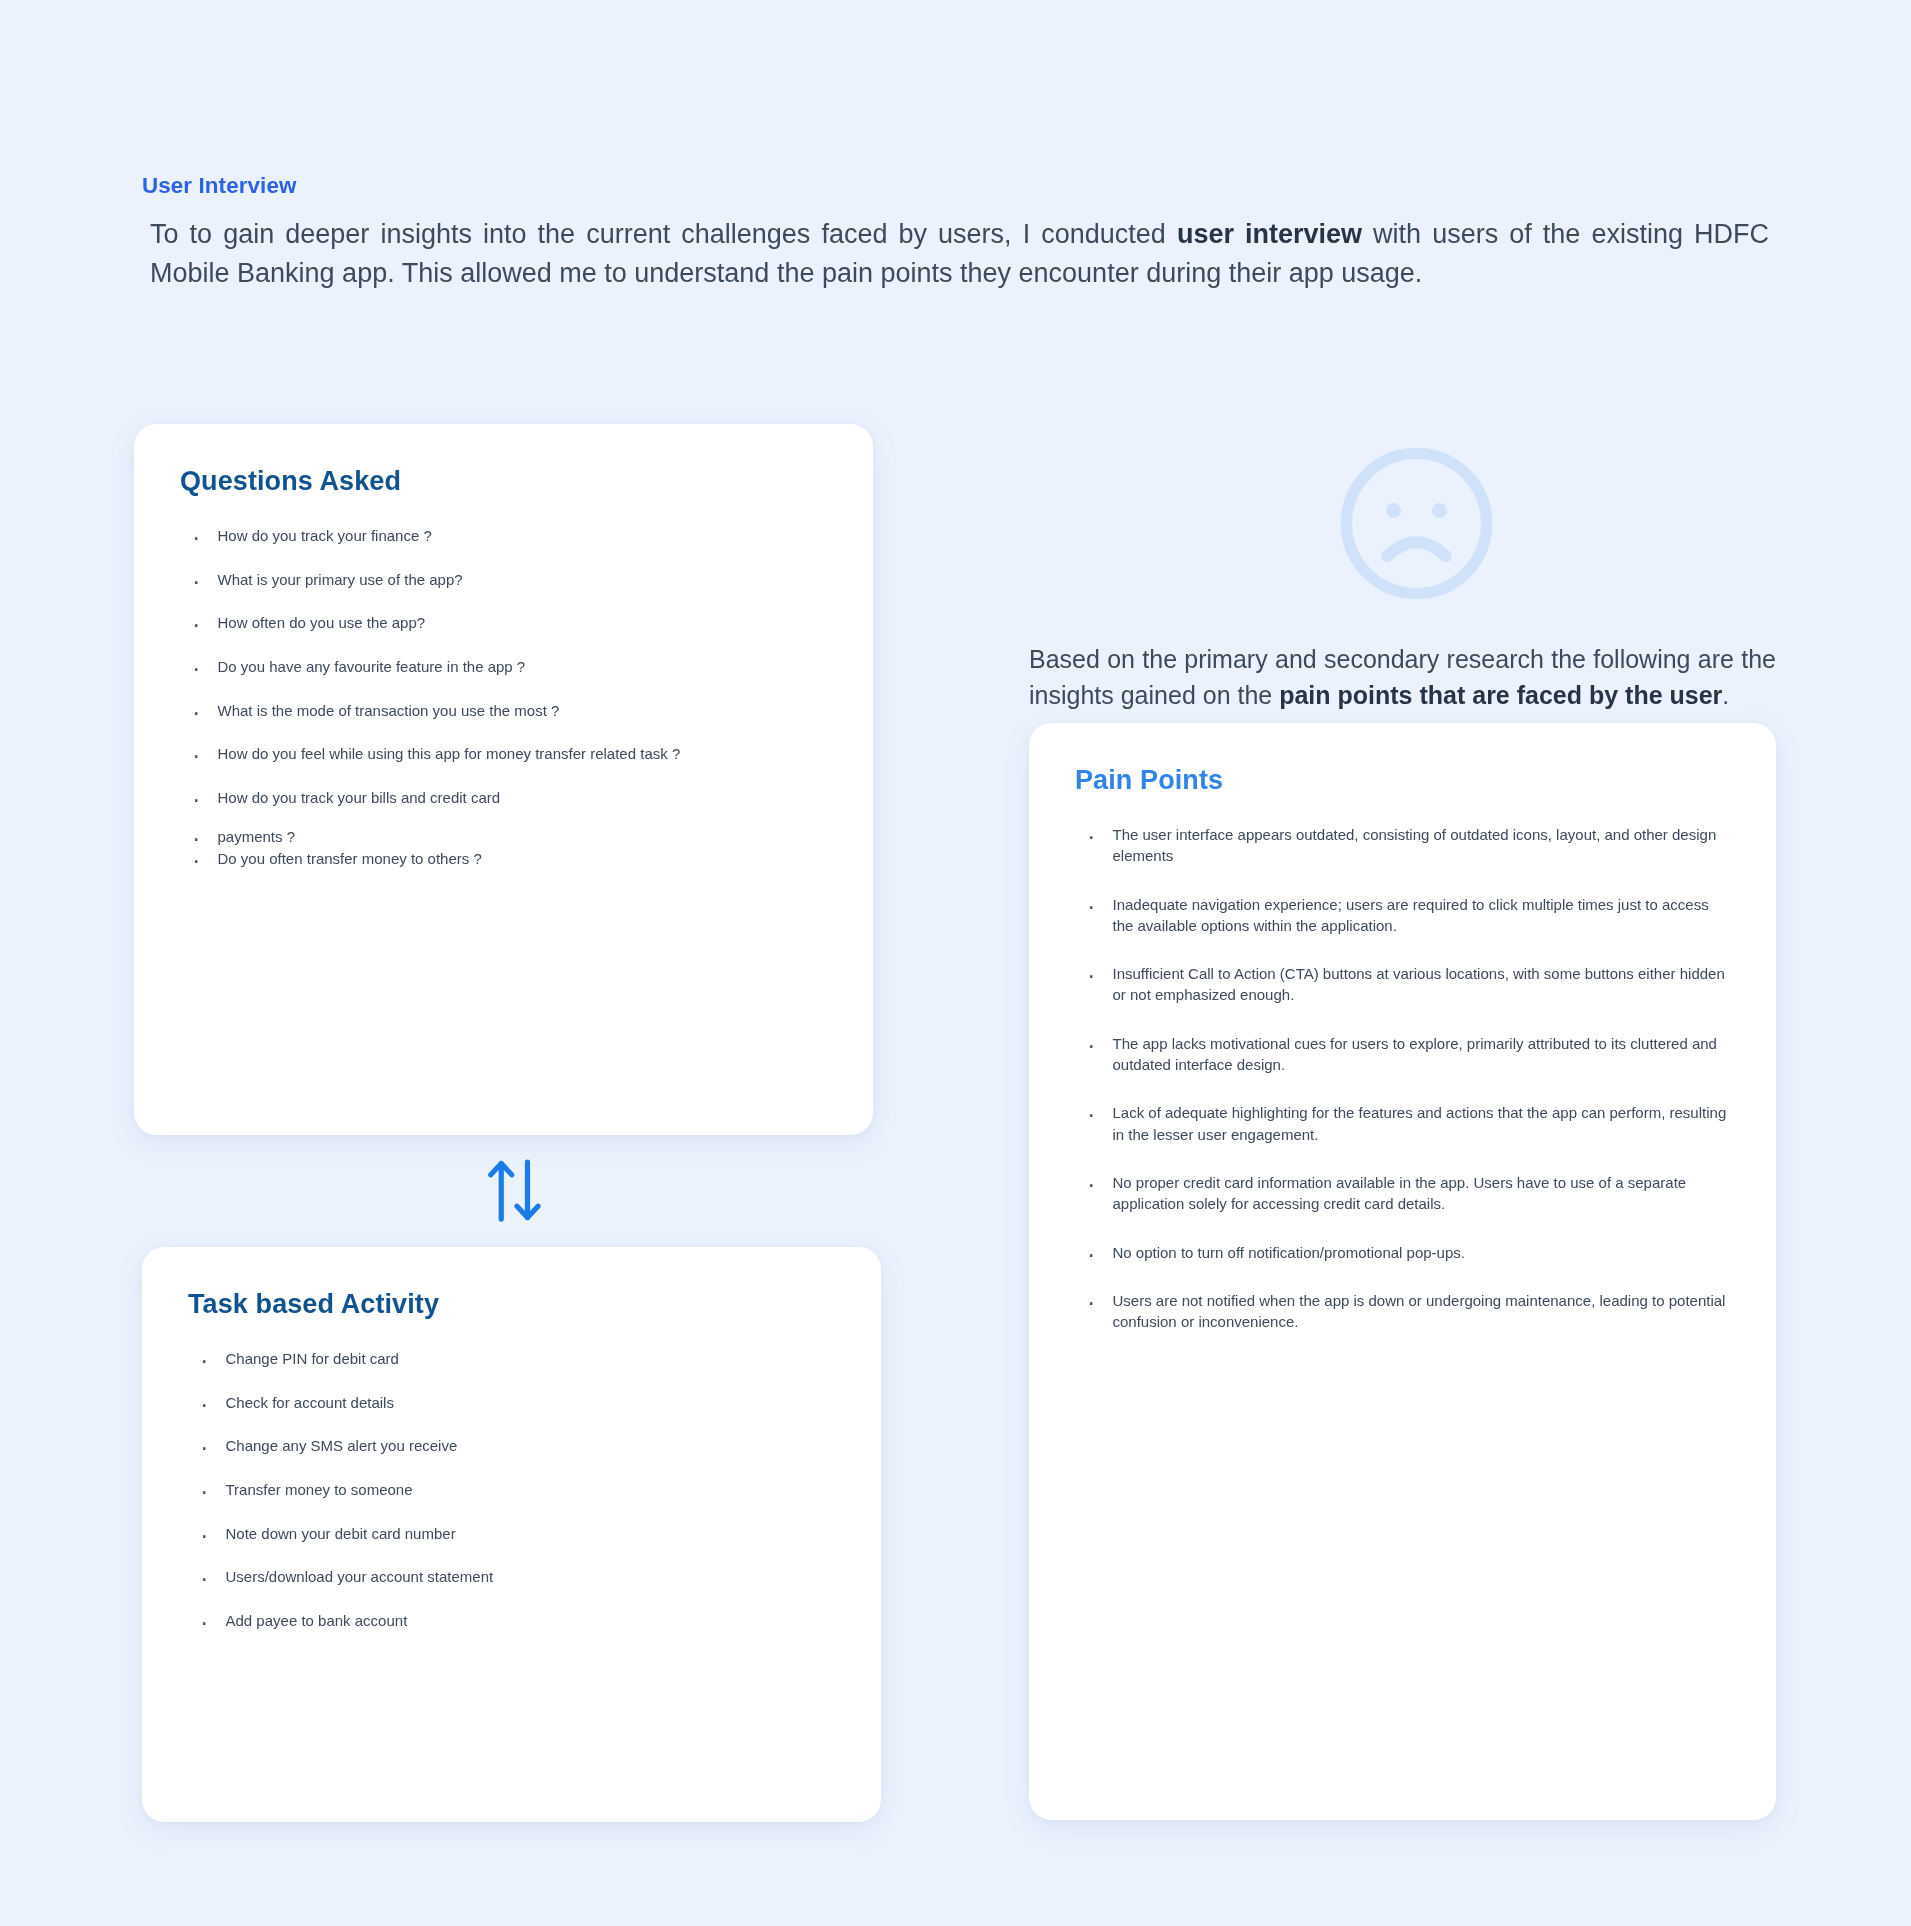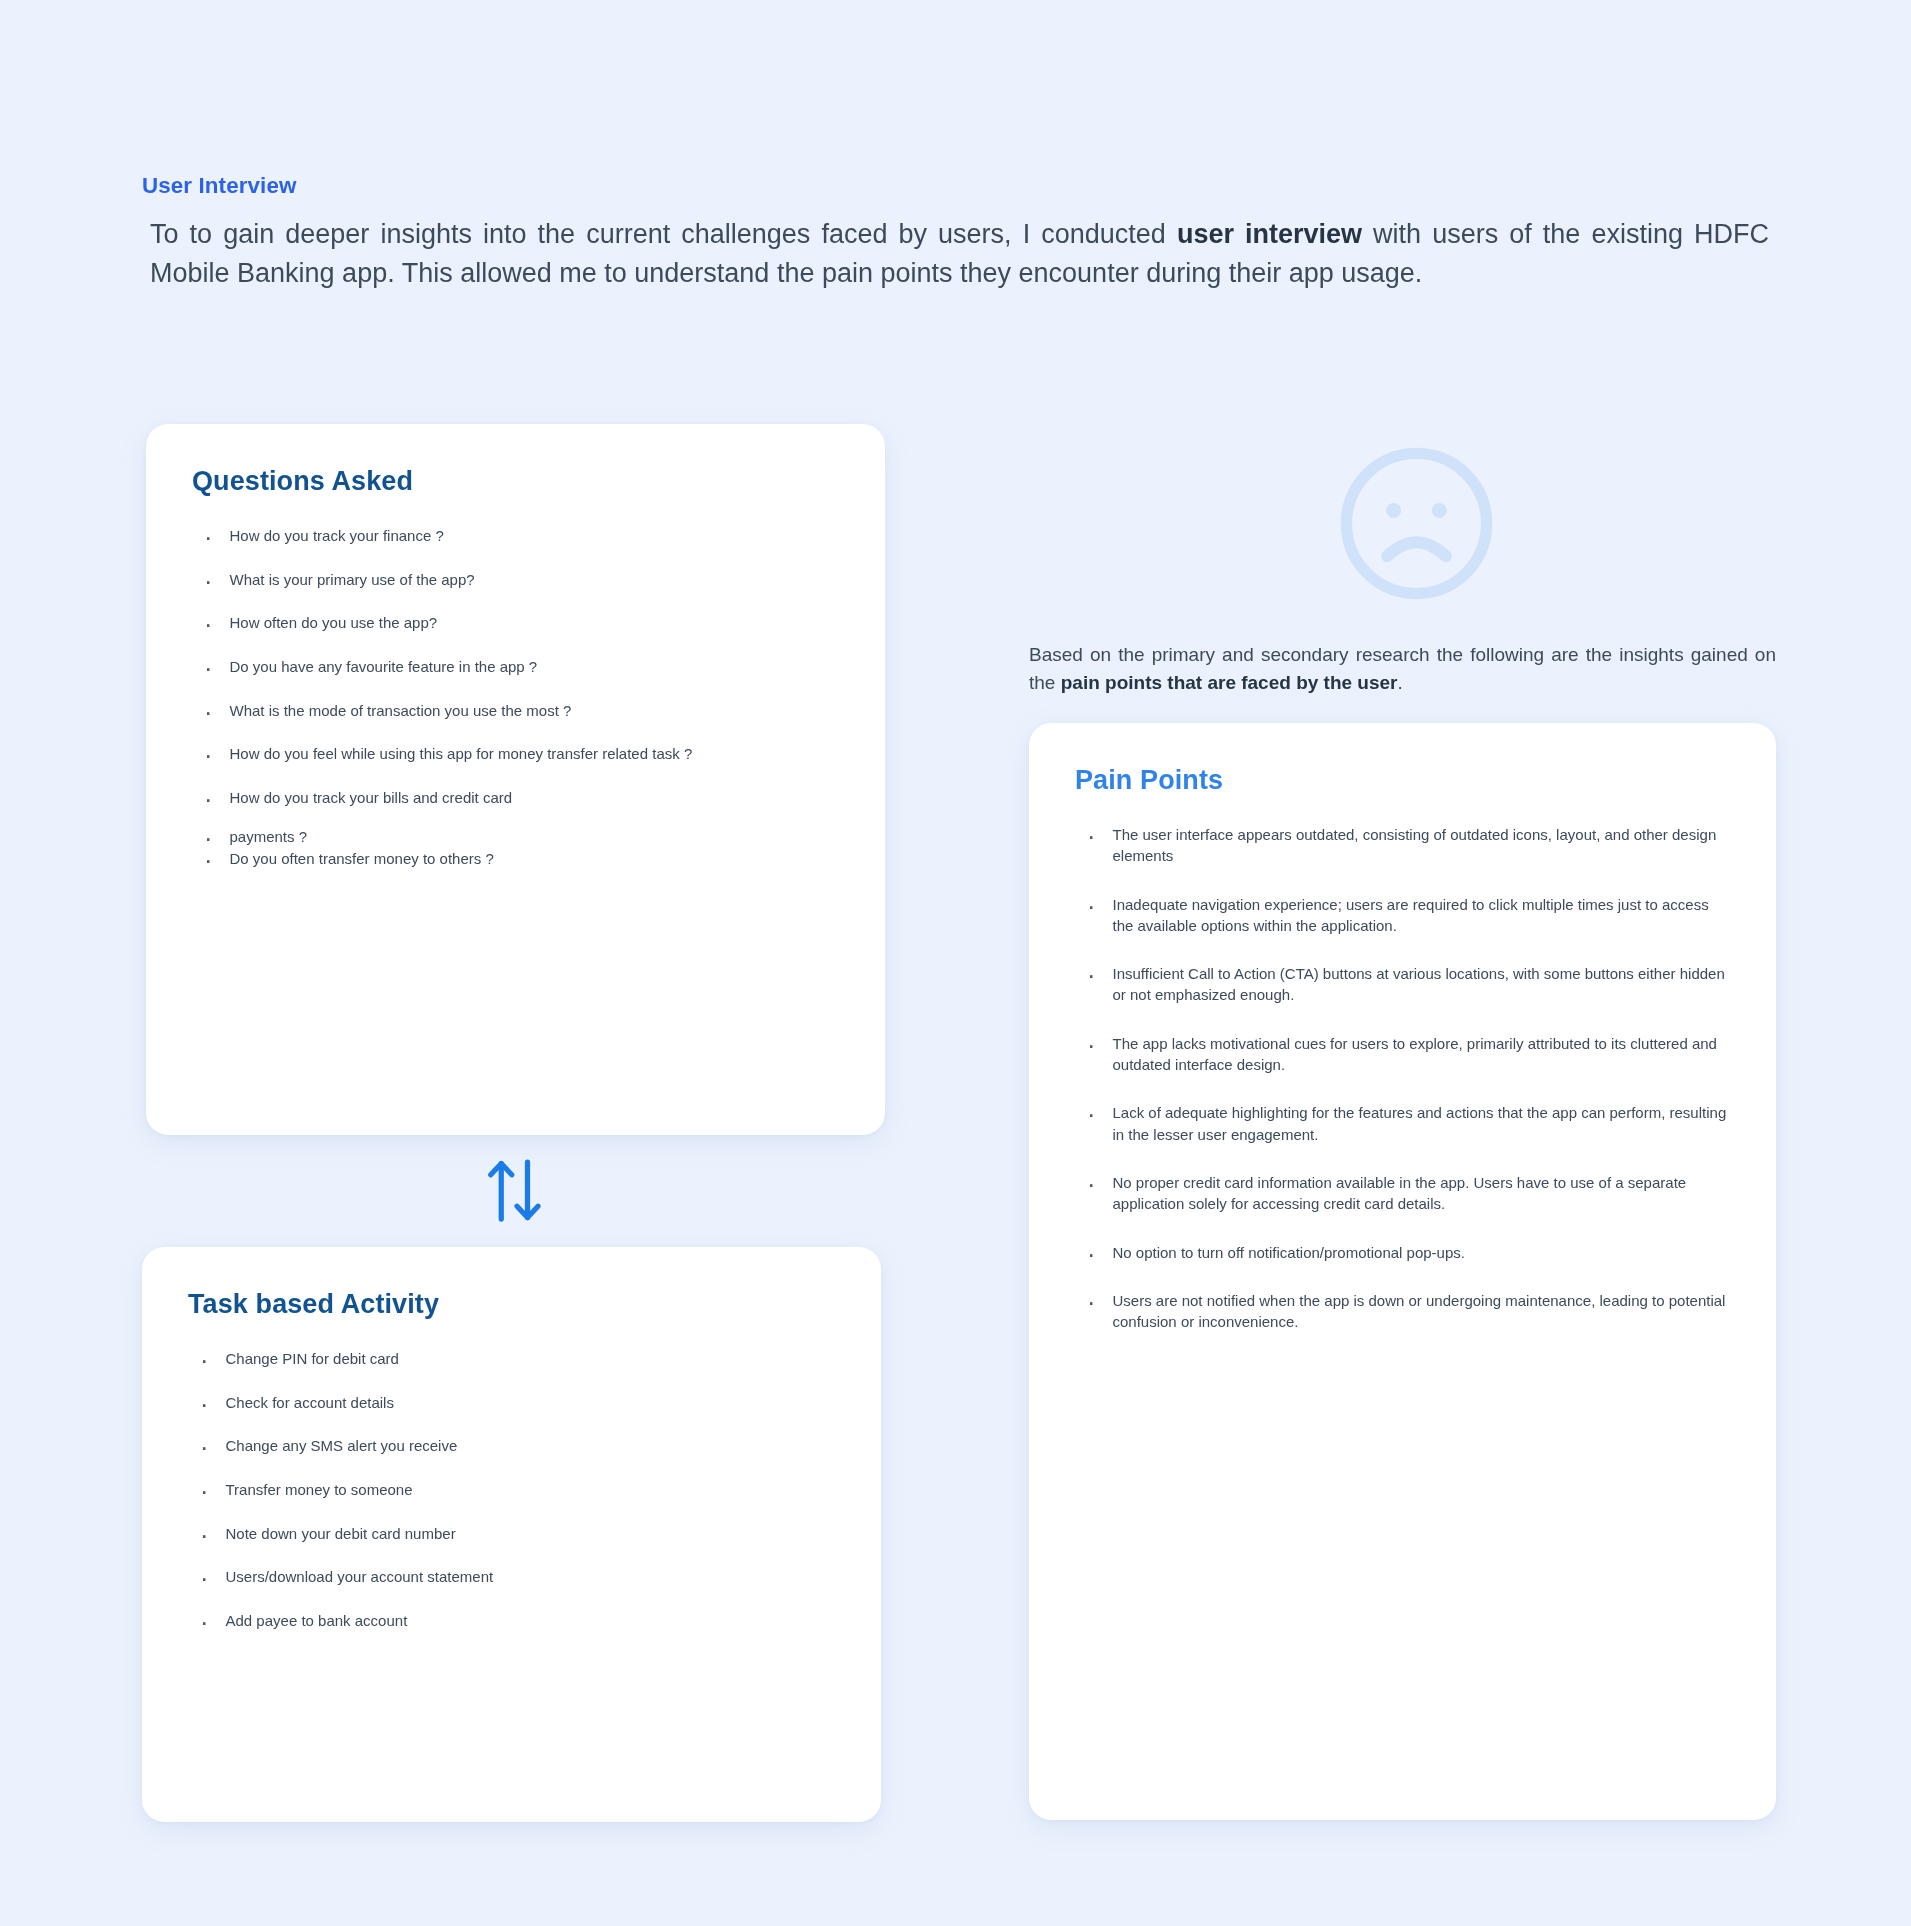--- a/index.html
+++ b/index.html
@@ -50,21 +50,21 @@
   
   .card {
     position: absolute;
     background: #ffffff;
     border-radius: 22.4px;
     box-shadow: 0 7.5px 25.4px rgba(120, 150, 200, 0.13),
                 0 1.5px 6px rgba(120, 150, 200, 0.07);
   }
 
   #questions-card {
-    left: 146px;
+    left: 134px;
     top: 424px;
     width: 739px;
     height: 711px;
   }
   #task-card {
     left: 142px;
     top: 1247px;
     width: 739px;
     height: 575px;
   }
@@ -136,21 +136,21 @@
     width: 163px;
     height: 163px;
   }
 
   
   .pp-intro {
     position: absolute;
     left: 1029px;
     top: 641px;
     width: 747px;
-    font-size: 19px;
+    font-size: 25px;
     line-height: 1.45;
     color: #3d4a5c;
     text-align: justify;
     margin: 0;
   }
   .pp-intro b { font-weight: bold; color: #263445; }
 </style>
 </head>
 <body>
 

